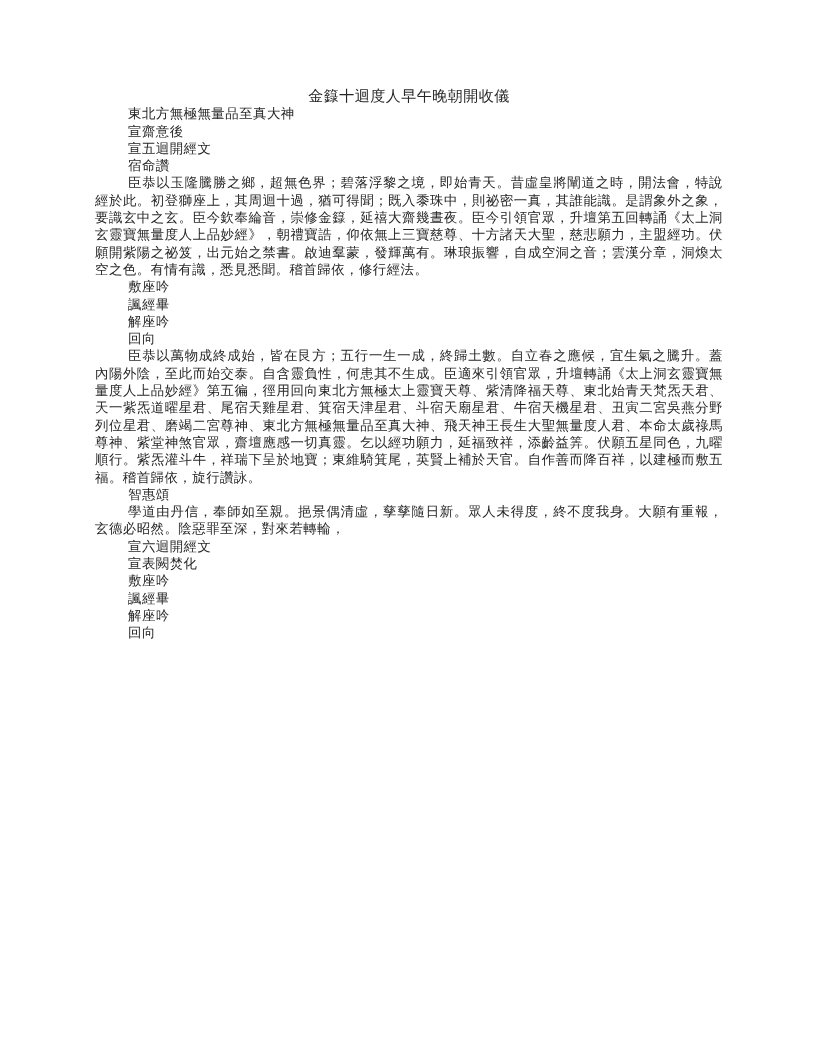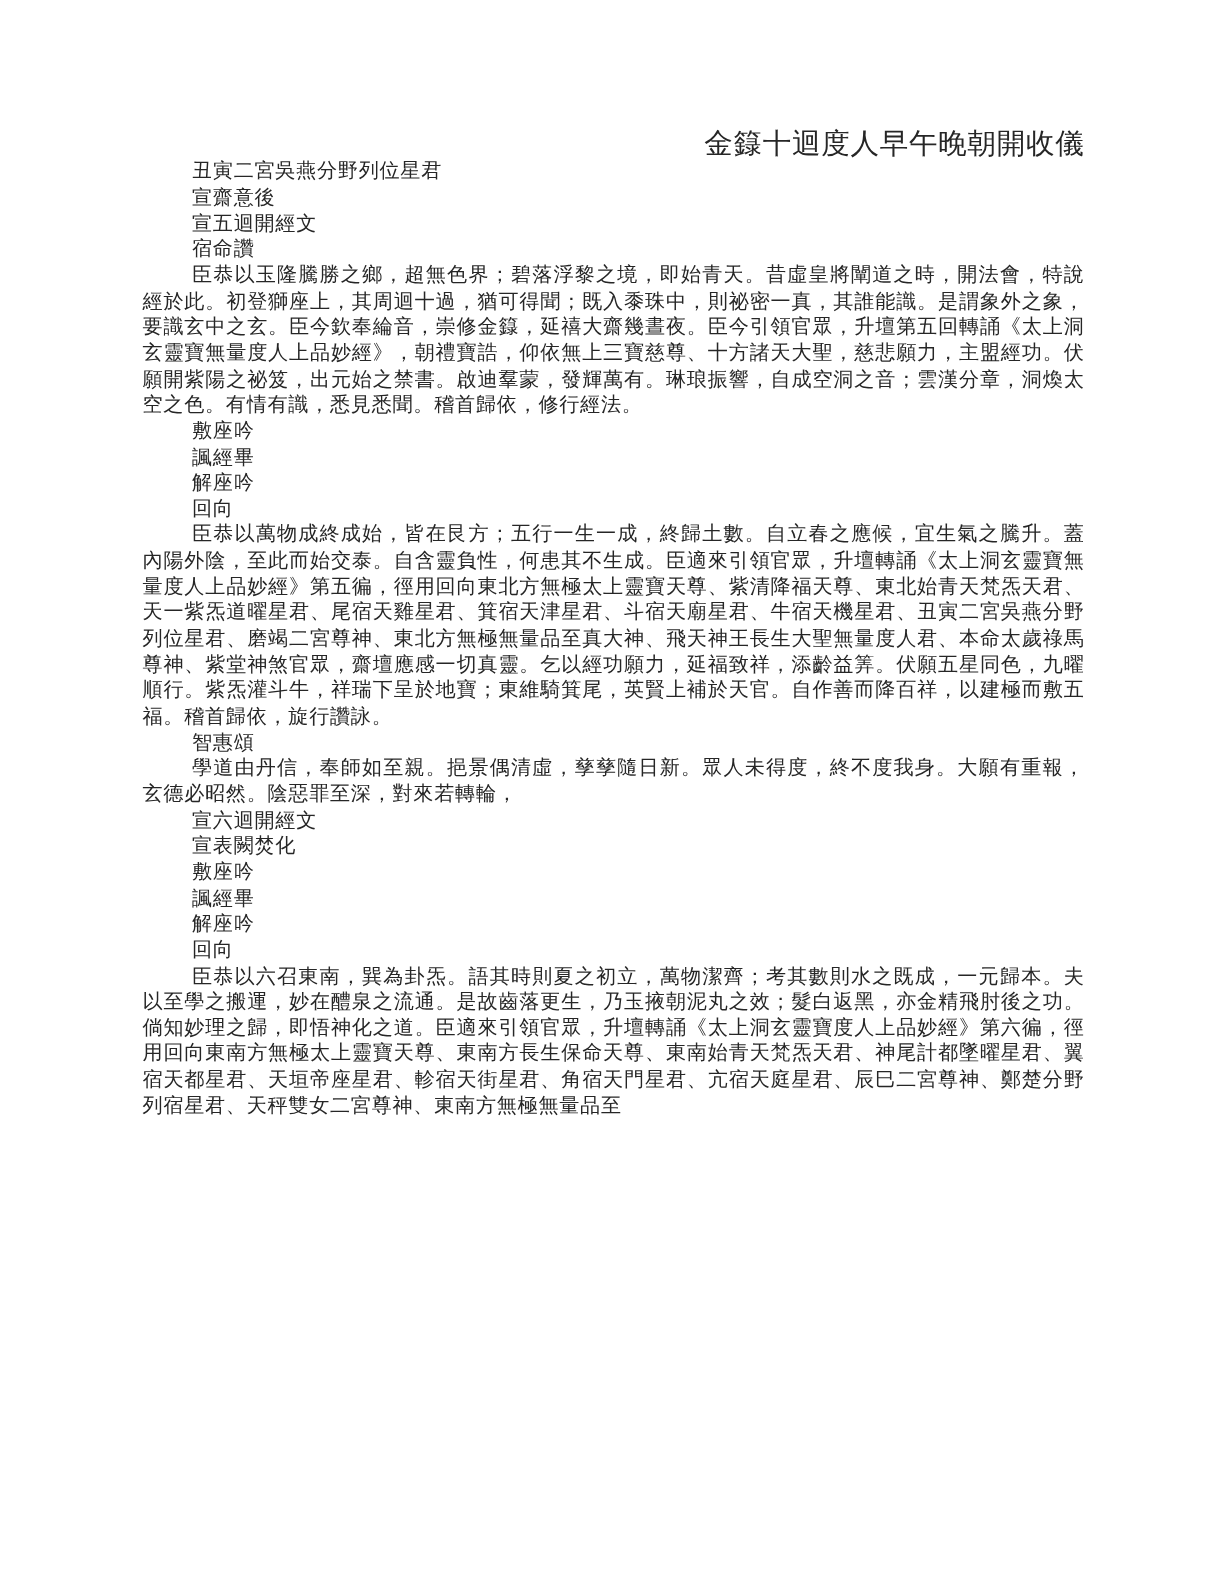--- a/index.html
+++ b/index.html
@@ -15,53 +15,52 @@
     font-family: "Liberation Serif", "DejaVu Serif", serif;
     color: #262626;
   }
   .page {
     position: absolute;
     left: 95px;
     top: 88px;
     width: 628px;
   }
   .doc-title {
-    font-size: 19px;
+    font-size: 15px;
     line-height: 17.3px;
     text-indent: 0;
     margin: 0;
-    text-align: right;
+    text-align: center;
     letter-spacing: 0.5px;
   }
   .block {
     font-size: 13.4px;
     line-height: 17.3px;
     margin: 0;
     text-indent: 33px;
     text-align: justify;
     letter-spacing: 0.5px;
   }
 </style>
 </head>
 <body>
 
 <div class="page" id="page-root">
     <p class="doc-title">金籙十迴度人早午晚朝開收儀</p>
-    <p class="block">丑寅二宮吳燕分野列位星君</p>
+    <p class="block">東北方無極無量品至真大神</p>
     <p class="block">宣齋意後</p>
     <p class="block">宣五迴開經文</p>
     <p class="block">宿命讚</p>
     <p class="block">臣恭以玉隆騰勝之鄉，超無色界；碧落浮黎之境，即始青天。昔虛皇將闡道之時，開法會，特說經於此。初登獅座上，其周迴十過，猶可得聞；既入黍珠中，則祕密一真，其誰能識。是謂象外之象，要識玄中之玄。臣今欽奉綸音，崇修金籙，延禧大齋幾晝夜。臣今引領官眾，升壇第五回轉誦《太上洞玄靈寶無量度人上品妙經》，朝禮寶誥，仰依無上三寶慈尊、十方諸天大聖，慈悲願力，主盟經功。伏願開紫陽之祕笈，出元始之禁書。啟迪羣蒙，發輝萬有。琳琅振響，自成空洞之音；雲漢分章，洞煥太空之色。有情有識，悉見悉聞。稽首歸依，修行經法。</p>
     <p class="block">敷座吟</p>
     <p class="block">諷經畢</p>
     <p class="block">解座吟</p>
     <p class="block">回向</p>
     <p class="block">臣恭以萬物成終成始，皆在艮方；五行一生一成，終歸土數。自立春之應候，宜生氣之騰升。蓋內陽外陰，至此而始交泰。自含靈負性，何患其不生成。臣適來引領官眾，升壇轉誦《太上洞玄靈寶無量度人上品妙經》第五徧，徑用回向東北方無極太上靈寶天尊、紫清降福天尊、東北始青天梵炁天君、天一紫炁道曜星君、尾宿天雞星君、箕宿天津星君、斗宿天廟星君、牛宿天機星君、丑寅二宮吳燕分野列位星君、磨竭二宮尊神、東北方無極無量品至真大神、飛天神王長生大聖無量度人君、本命太歲祿馬尊神、紫堂神煞官眾，齋壇應感一切真靈。乞以經功願力，延福致祥，添齡益筭。伏願五星同色，九曜順行。紫炁灌斗牛，祥瑞下呈於地寶；東維騎箕尾，英賢上補於天官。自作善而降百祥，以建極而敷五福。稽首歸依，旋行讚詠。</p>
     <p class="block">智惠頌</p>
     <p class="block">學道由丹信，奉師如至親。挹景偶清虛，孳孳隨日新。眾人未得度，終不度我身。大願有重報，玄德必昭然。陰惡罪至深，對來若轉輪，</p>
     <p class="block">宣六迴開經文</p>
     <p class="block">宣表闕焚化</p>
     <p class="block">敷座吟</p>
     <p class="block">諷經畢</p>
     <p class="block">解座吟</p>
     <p class="block">回向</p>
-    <p class="block">臣恭以六召東南，巽為卦炁。語其時則夏之初立，萬物潔齊；考其數則水之既成，一元歸本。夫以至學之搬運，妙在醴泉之流通。是故齒落更生，乃玉掖朝泥丸之效；髮白返黑，亦金精飛肘後之功。倘知妙理之歸，即悟神化之道。臣適來引領官眾，升壇轉誦《太上洞玄靈寶度人上品妙經》第六徧，徑用回向東南方無極太上靈寶天尊、東南方長生保命天尊、東南始青天梵炁天君、神尾計都墜曜星君、翼宿天都星君、天垣帝座星君、軫宿天街星君、角宿天門星君、亢宿天庭星君、辰巳二宮尊神、鄭楚分野列宿星君、天秤雙女二宮尊神、東南方無極無量品至</p>
   </div>
 
 </body></html>

